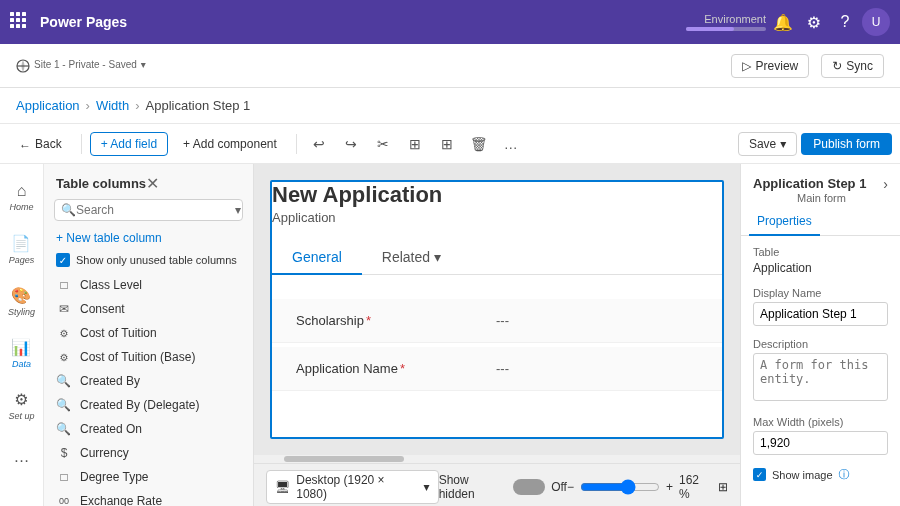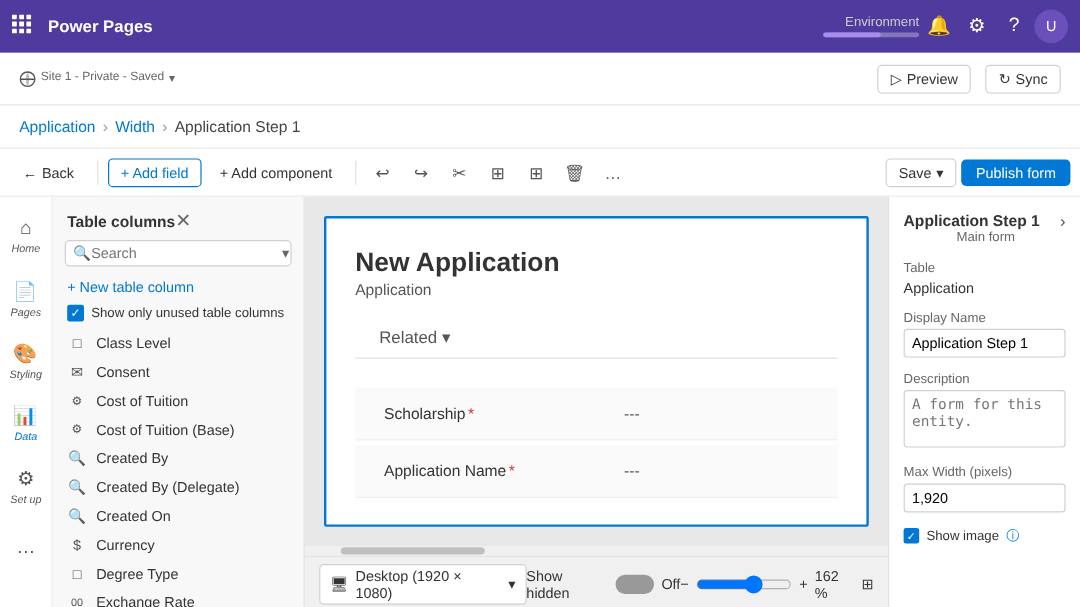--- a/index.html
+++ b/index.html
@@ -192,21 +192,20 @@
       flex-direction: column;
     }
     .form-canvas {
       background: white;
       border: 2px solid #0078d4;
       flex: 1;
       border-radius: 2px;
       overflow: hidden;
       display: flex;
       flex-direction: column;
-      padding: 24px;
     }
     .form-title { font-size: 22px; font-weight: 600; color: #333; margin-bottom: 2px; }
     .form-subtitle { font-size: 13px; color: #555; margin-bottom: 16px; }
     .form-tabs { display: flex; gap: 0; border-bottom: 1px solid #e0e0e0; margin-bottom: 16px; }
     .form-tab {
       padding: 8px 20px; font-size: 14px; cursor: pointer;
       color: #555; border-bottom: 2px solid transparent; margin-bottom: -1px;
     }
     .form-tab.active { color: #0078d4; border-bottom-color: #0078d4; font-weight: 500; }
     .form-tab-dropdown { display: flex; align-items: center; gap: 4px; }
@@ -468,20 +467,21 @@
 
     </div>
   </div>
 
   <div class="canvas-area">
     <div class="canvas-inner">
       <div class="form-canvas">
         <div class="form-title">New Application</div>
         <div class="form-subtitle">Application</div>
         <div class="form-tabs">
+          <div class="form-tab active">General</div>
           <div class="form-tab form-tab-dropdown">
             Related <span>▾</span>
           </div>
         </div>
         <div class="form-fields-area">
           <div class="form-field-row">
             <div class="field-label-col">
               Scholarship<span class="field-required">*</span>
             </div>
             <div class="field-value">---</div>
@@ -525,20 +525,23 @@
   </div>
 
   <div class="right-panel">
     <div class="right-panel-header">
       <div>
         <div class="right-panel-title">Application Step 1</div>
         <div class="right-panel-sub">Main form</div>
       </div>
       <span class="right-panel-chevron">›</span>
     </div>
+    <div class="right-panel-tabs">
+      <div class="right-tab active">Properties</div>
+    </div>
     <div class="right-panel-body">
       <div class="rp-field-group">
         <div class="rp-label">Table</div>
         <div class="rp-value">Application</div>
       </div>
       <div class="rp-field-group">
         <div class="rp-label">Display Name</div>
         <input class="rp-input" value="Application Step 1" style="">
       </div>
       <div class="rp-field-group">

